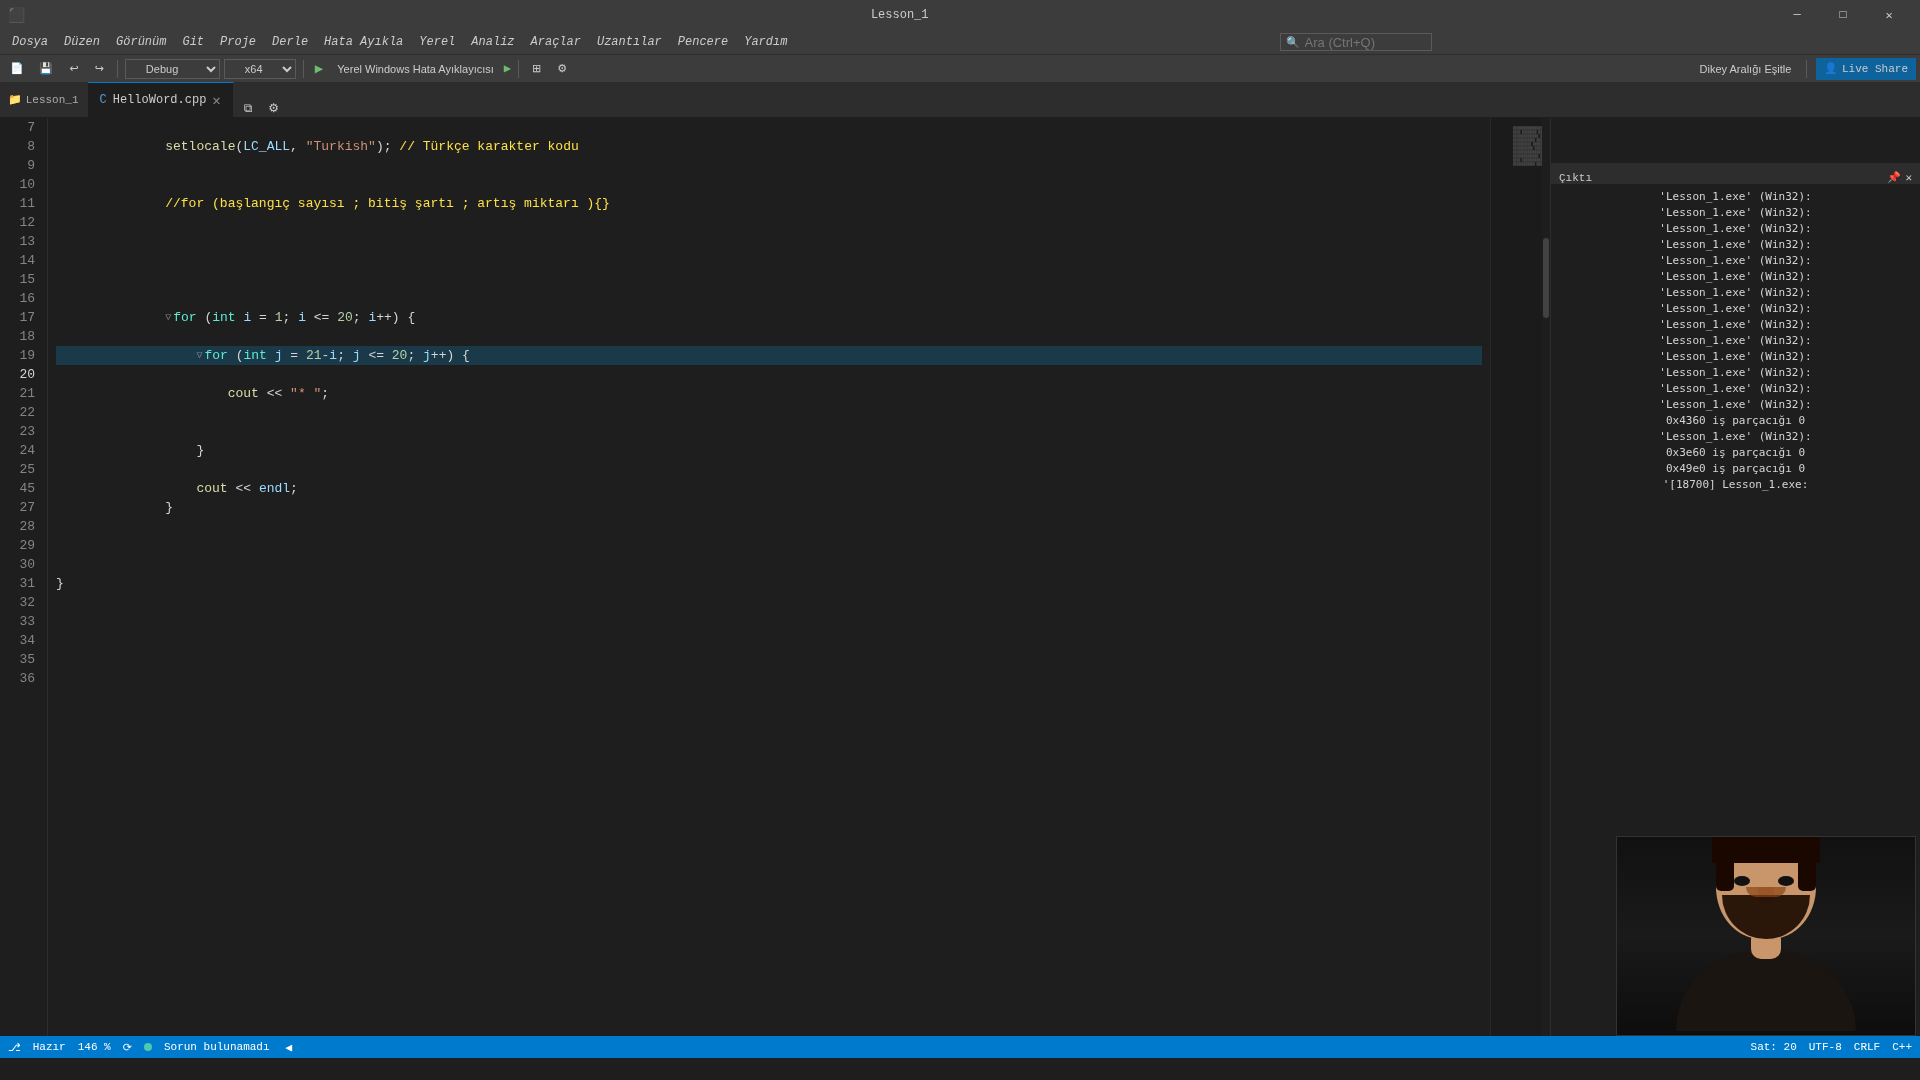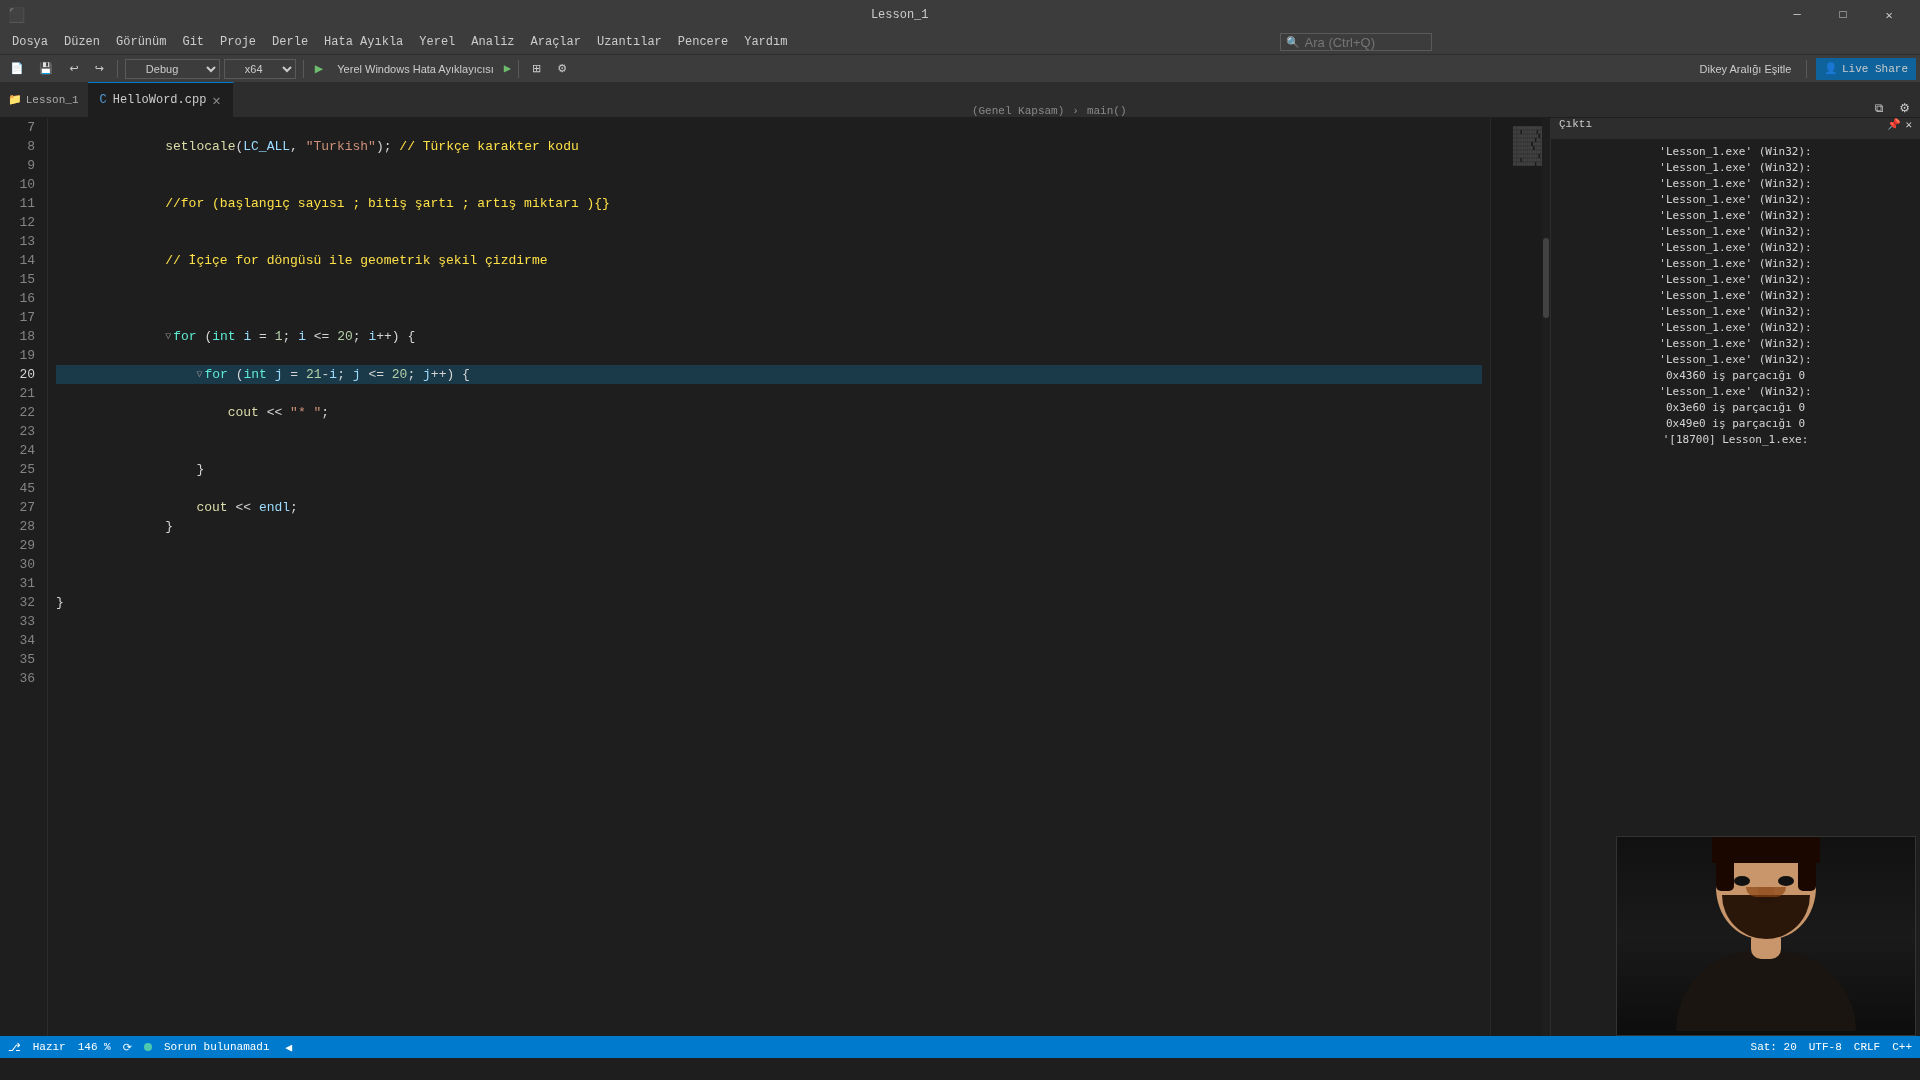--- a/index.html
+++ b/index.html
@@ -42,20 +42,21 @@
       font-size: 12px;
       color: #cccccc;
       border-bottom: 1px solid #2d2d2d;
     }
     .menu-item {
       padding: 2px 8px;
       cursor: pointer;
       height: 100%;
       display: flex;
       align-items: center;
+      font-style: italic;
     }
 
     
     .toolbar {
       background: #3c3c3c;
       height: 28px;
       display: flex;
       align-items: center;
       padding: 0 4px;
       gap: 4px;
@@ -184,26 +185,27 @@
       width: 370px;
       background: #1e1e1e;
       border-left: 1px solid #2d2d2d;
       display: flex;
       flex-direction: column;
     }
     .output-header {
       background: #2d2d2d;
       height: 22px;
       display: flex;
-      align-items: flex-start;
+      align-items: flex-end;
       padding: 0 8px;
       font-size: 11px;
       color: #cccccc;
       border-bottom: 1px solid #1e1e1e;
       justify-content: space-between;
+      margin-top: 45px;
     }
     .output-content {
       flex: 1;
       padding: 4px 8px;
       font-size: 11px;
       color: #d4d4d4;
       overflow: hidden;
       font-family: 'Consolas', monospace;
       line-height: 16px;
     }
@@ -331,25 +333,20 @@
 <div class="tab-bar">
 
   <div style="display:flex; align-items:center; padding:0 8px; height:35px; color:#aaa; font-size:11px; gap:4px; border-right:1px solid #2d2d2d;">
     <span>📁</span>
     <span>Lesson_1</span>
   </div>
   <div class="tab active">
     <span style="color:#569cd6;">C</span>
     <span>HelloWord.cpp</span>
     <span class="tab-close">✕</span>
-  </div>
-  <div style="flex:1; display:flex; align-items:center; justify-content:center; gap:8px; font-size:11px; color:#888;">
-    <span>(Genel Kapsam)</span>
-    <span>›</span>
-    <span>main()</span>
   </div>
   <div style="display:flex; align-items:center; padding:0 4px; gap:4px;">
     <button class="toolbar-btn" style="font-size:12px;">⧉</button>
     <button class="toolbar-btn" style="font-size:12px;">⚙</button>
   </div>
 </div>
 
 <div class="main-area" style="position:relative;">
 
   <div class="editor-area">
@@ -401,23 +398,20 @@
         <div class="code-line">&nbsp;</div>
 
         <div class="code-line">
           &nbsp;&nbsp;&nbsp;&nbsp;<span class="cmt">//for (başlangıç sayısı ; bitiş şartı ; artış miktarı ){}</span>
         </div>
 
         <div class="code-line">&nbsp;</div>
 
         <div class="code-line">&nbsp;</div>
 
-        <div class="code-line">
-          &nbsp;&nbsp;&nbsp;&nbsp;<span class="cmt">// İçiçe for döngüsü ile geometrik şekil çizdirme</span>
-        </div>
 
         <div class="code-line">&nbsp;</div>
 
         <div class="code-line">&nbsp;</div>
 
         <div class="code-line">&nbsp;</div>
 
         <div class="code-line">
           &nbsp;&nbsp;&nbsp;&nbsp;<span class="fold-icon">▽</span><span class="kw">for</span><span> (</span><span class="kw">int</span><span> <span class="var">i</span> = <span class="num">1</span>; <span class="var">i</span> &lt;= <span class="num">20</span>; <span class="var">i</span>++) {</span>
         </div>

